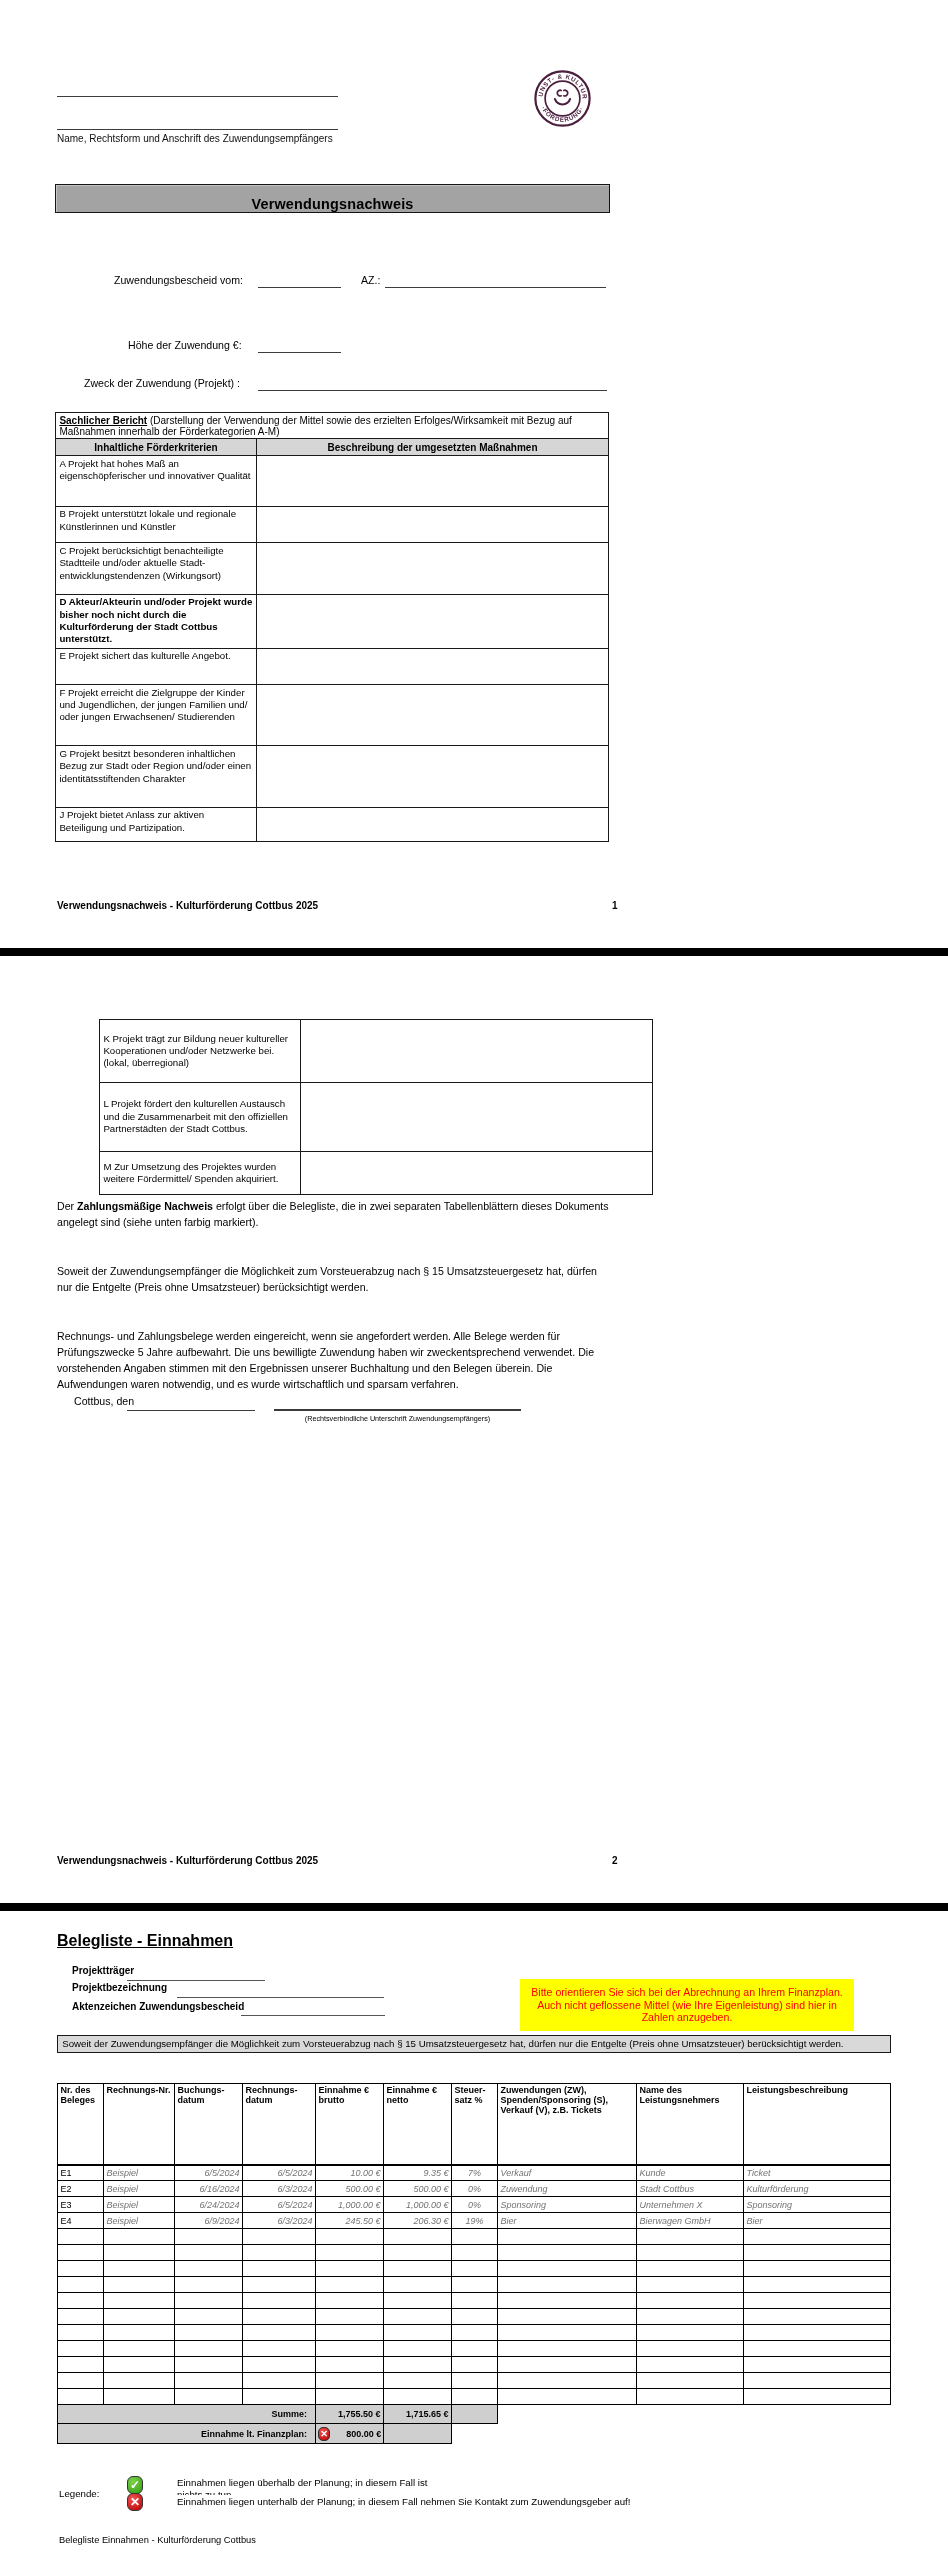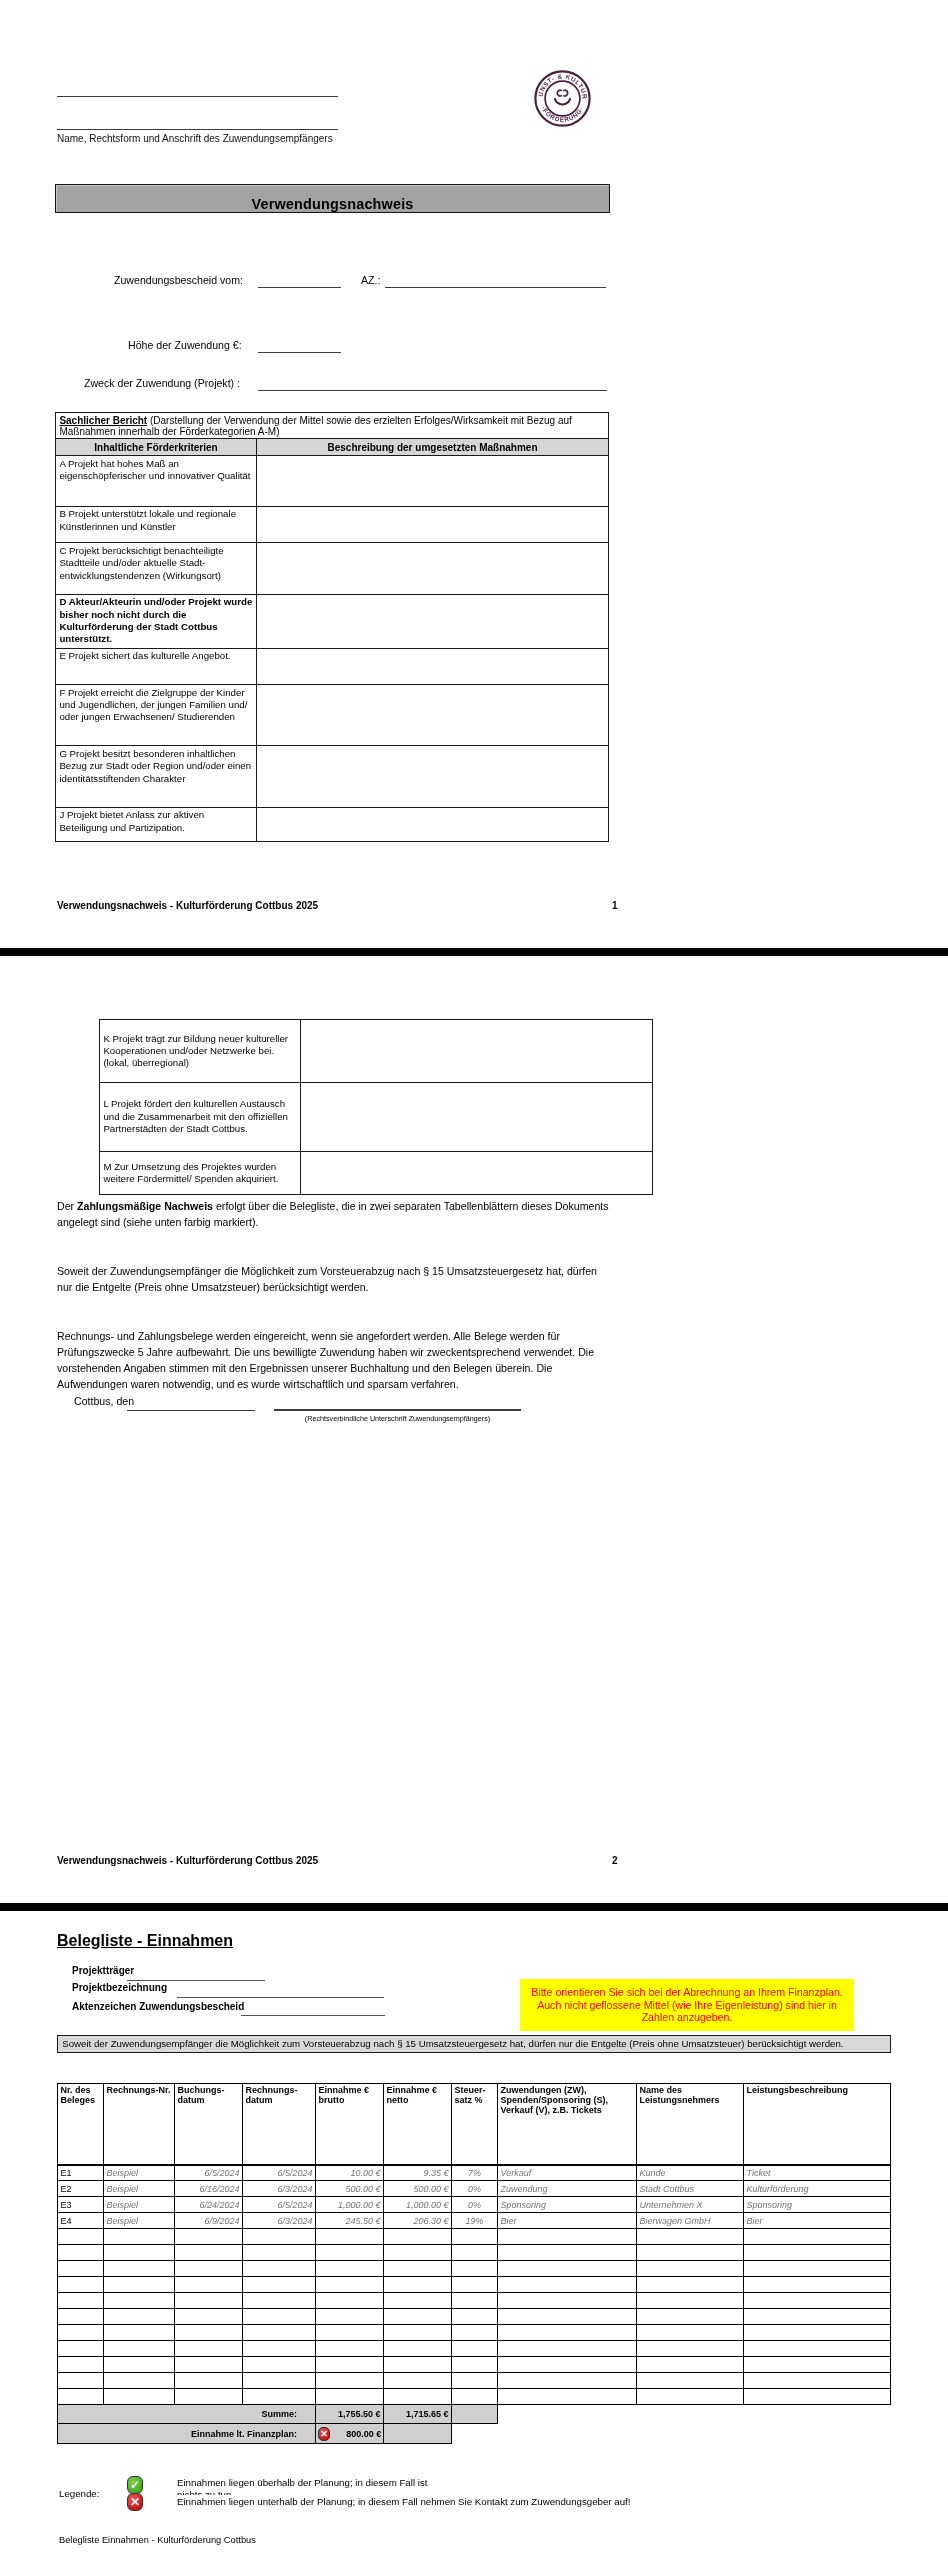--- a/index.html
+++ b/index.html
@@ -33,21 +33,21 @@
   .bl-table{border-collapse:collapse;table-layout:fixed;font-size:9px;}
   .bl-table th,.bl-table td{border:0.8px solid #000;padding:0.8px 2.5px;overflow:hidden;white-space:nowrap;box-sizing:border-box;}
   .bl-table thead th{font-weight:bold;text-align:left;vertical-align:top;height:81px;font-size:9px;
                      white-space:normal;line-height:1.15;border-bottom:2.1px solid #000;border-top:1.7px solid #000;}
   .bl-table tbody tr{height:16px;}
   .bl-table td.c0{color:#000;font-style:normal;text-align:left;}
   .bl-table td.c1,.bl-table td.c7,.bl-table td.c8,.bl-table td.c9{color:#737373;font-style:italic;text-align:left;}
   .bl-table td.c2,.bl-table td.c3,.bl-table td.c4,.bl-table td.c5{color:#737373;font-style:italic;text-align:right;}
   .bl-table td.c6{color:#737373;font-style:italic;text-align:center;}
   .sumrow td{background:#cfcfcf;font-weight:bold;height:19.4px;border-top:1.7px solid #000;}
-  .sumrow td.lbl,.finrow td.lbl{text-align:right;padding-right:18px;}
+  .sumrow td.lbl,.finrow td.lbl{text-align:right;padding-right:8px;}
   .sumrow td.val{border:1.7px solid #000;text-align:right;}
   .finrow td{background:#cfcfcf;font-weight:bold;height:20px;}
   .finrow td.valwrap{border:1.7px solid #000;padding:0.8px 1.7px;}
   .ghost{border:none !important;background:#fff !important;}
   .valflex{display:flex;align-items:center;justify-content:space-between;}
   .mark{display:inline-flex;align-items:center;justify-content:center;color:#fff;font-weight:bold;
         border:0.8px solid #333;box-sizing:border-box;}
   .mark-green{background:radial-gradient(circle at 35% 30%, #7fd24a, #2e9b12);}
   .mark-red{background:radial-gradient(circle at 35% 30%, #f25454, #b80000);}
   .legend-text{font-size:9.7px;white-space:nowrap;}

